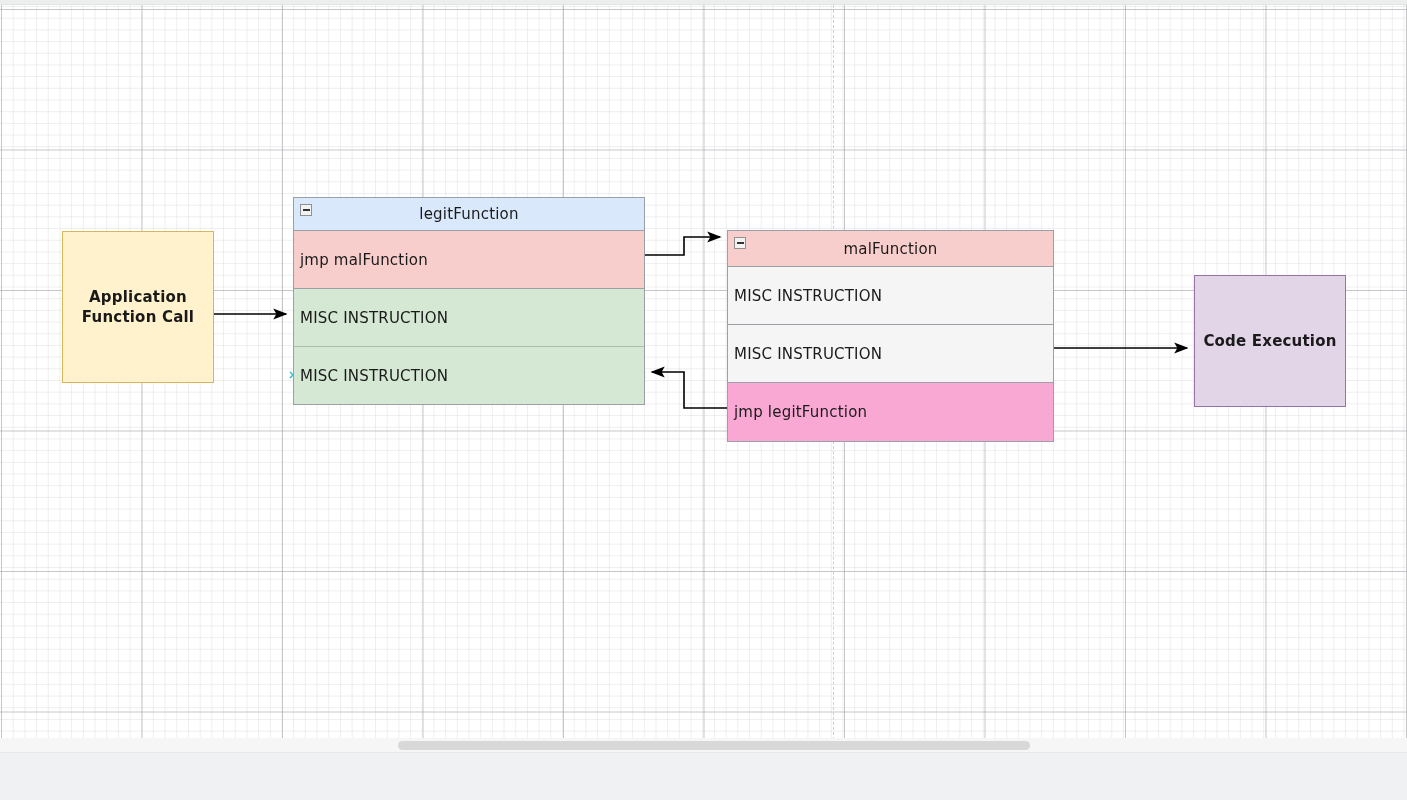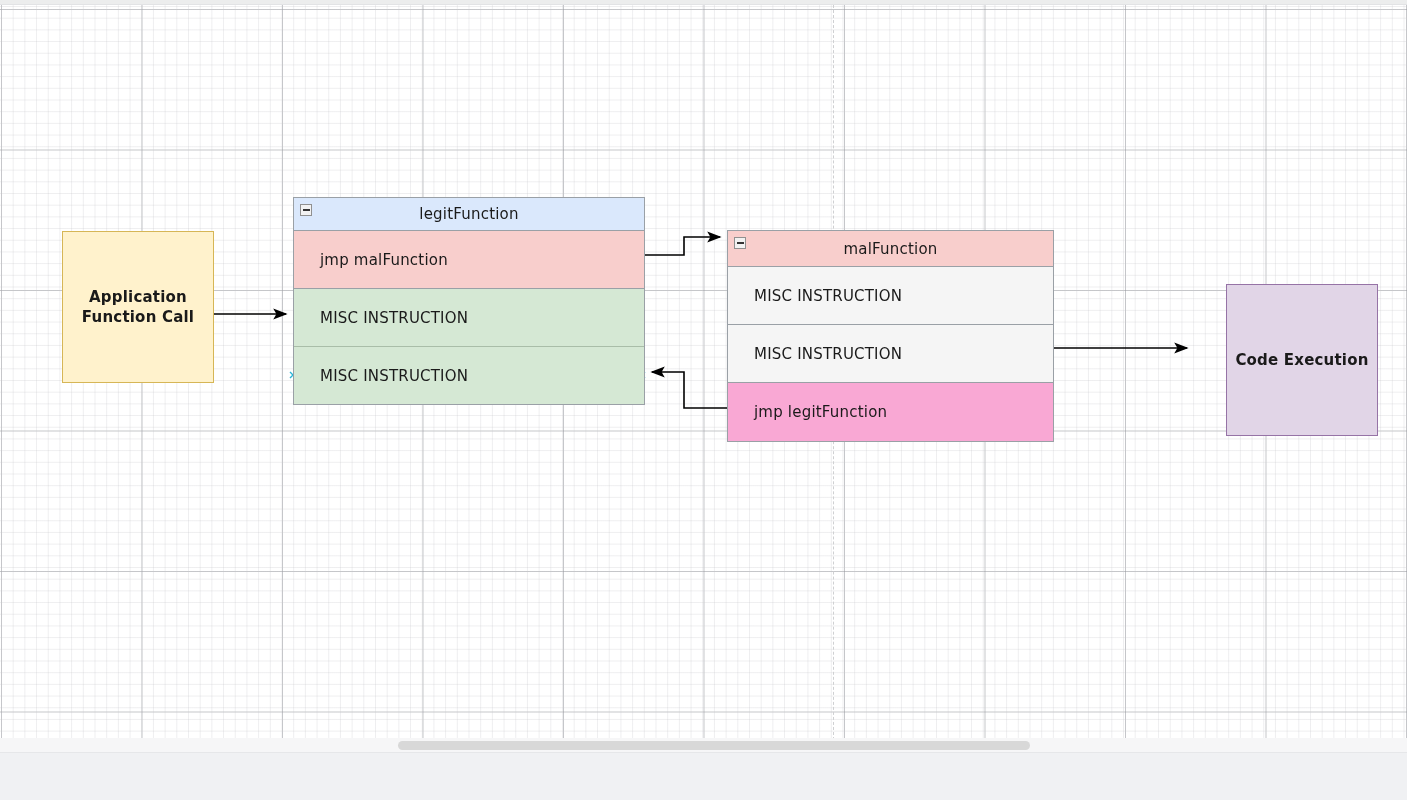--- a/index.html
+++ b/index.html
@@ -85,25 +85,24 @@
   
   .box-app {
     left: 62px;  top: 226px;
     width: 152px; height: 152px;
     background: #fff2cc;
     border-color: #d6b656;
   }
 
   
   .box-exec {
-    left: 1194px; top: 279px;
-    width: 152px; height: 152px;
+    left: 1194px; top: 270px;
+    width: 152px; height: 132px;
     background: #e1d5e7;
     border-color: #9673a6;
-    margin-left: 32px;
   }
 
   
   .fn-table {
     position: absolute;
     border: 1px solid;
     display: flex;
     flex-direction: column;
   }
 
@@ -113,21 +112,21 @@
     align-items: center;
     justify-content: center;
     font-size: 15px;
     color: #1a1a1a;
     letter-spacing: .2px;
   }
 
   .fn-row {
     display: flex;
     align-items: center;
-    padding-left: 26px;
+    padding-left: 6px;
     font-size: 15px;
     color: #1a1a1a;
     letter-spacing: .2px;
   }
 
   
   .collapse-btn {
     position: absolute;
     left: 6px;
     top: 6px;

